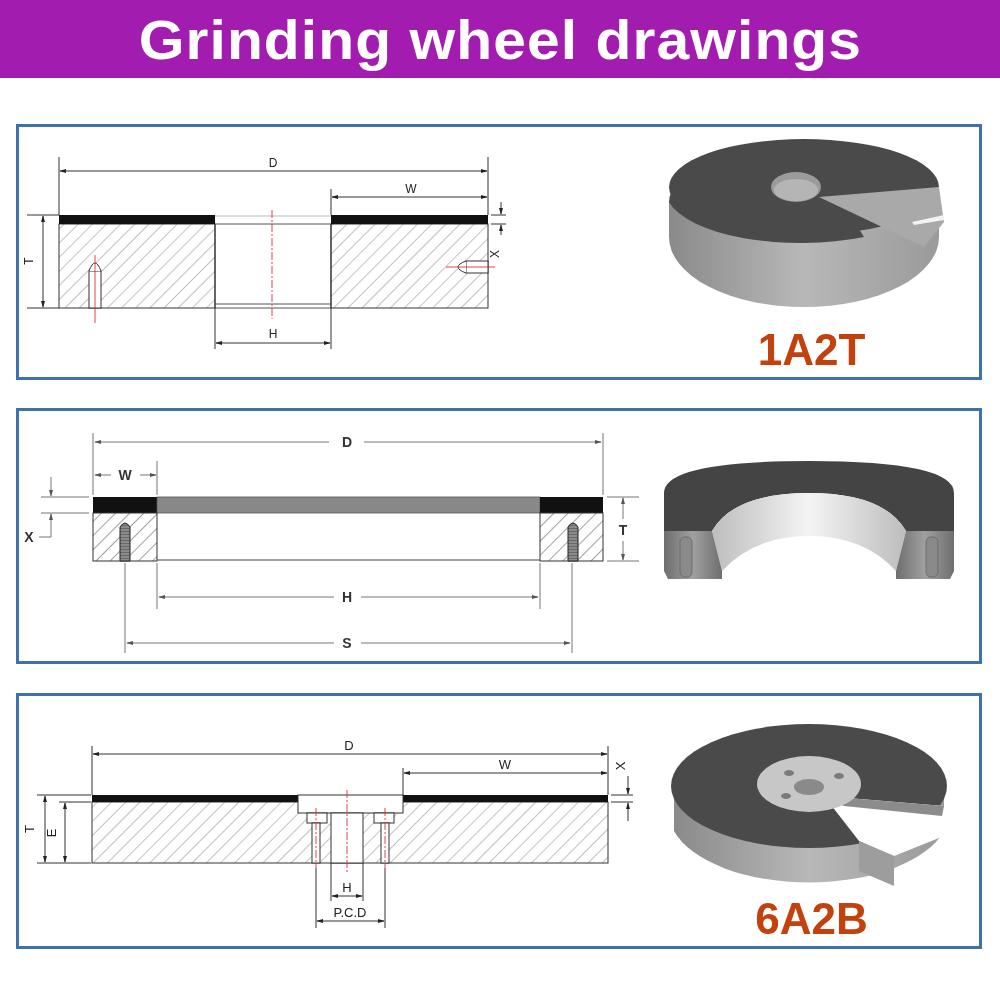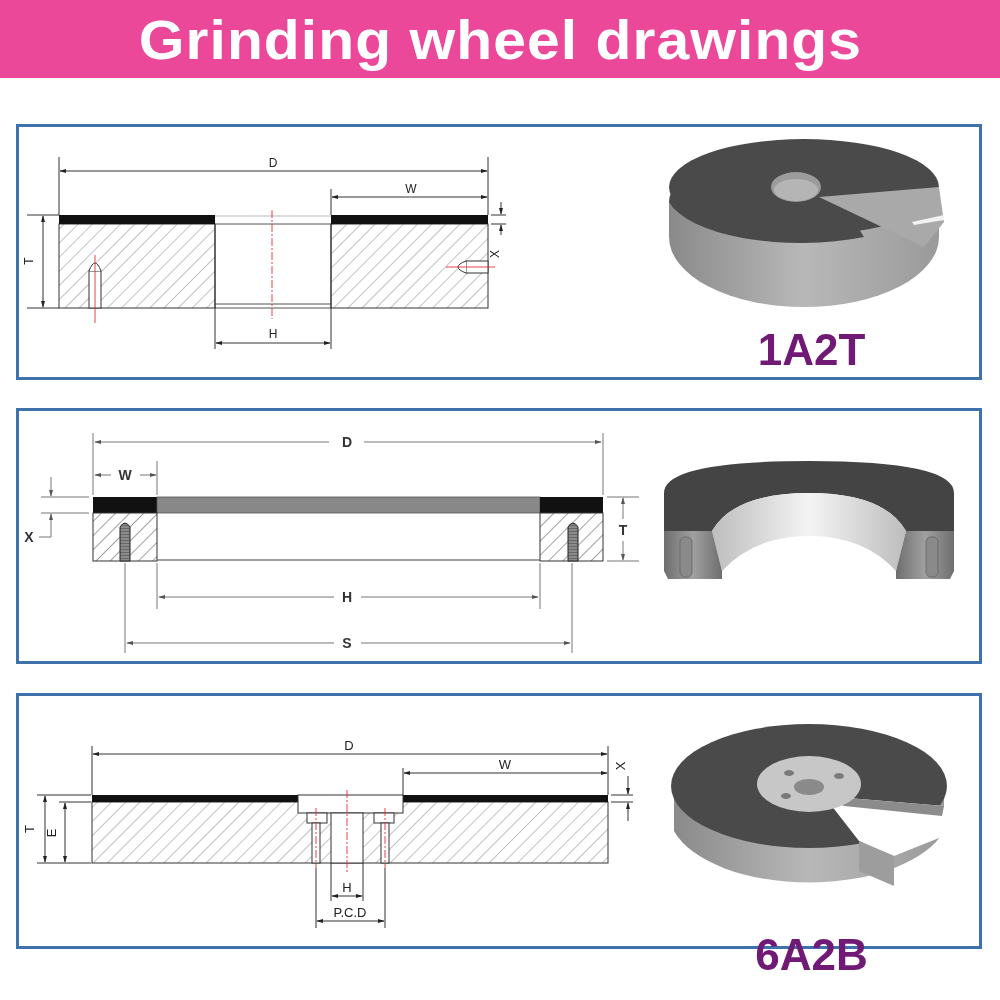--- a/index.html
+++ b/index.html
@@ -1,28 +1,28 @@
 <!DOCTYPE html>
 <html><head>
 <meta charset="utf-8">
 <style>
   html, body { margin:0; padding:0; background:#ffffff; }
   body { width:1000px; height:1000px; position:relative; overflow:hidden; font-family:"Liberation Sans", sans-serif; }
-  .banner { position:absolute; left:0; top:0; width:1000px; height:78px; background:#ec4899; display:flex; align-items:center; justify-content:center; }
+  .banner { position:absolute; left:0; top:0; width:1000px; height:78px; background:#a21caf; display:flex; align-items:center; justify-content:center; }
   .banner h1 { margin:0; color:#ffffff; font-family:"Liberation Sans", sans-serif; font-weight:bold; font-size:56px; letter-spacing:1px; transform:scaleX(1.05); }
   .panel { position:absolute; left:16px; width:960px; border:3px solid #3f72ad; background:#ffffff; box-sizing:content-box; }
   .p1 { top:124px; height:250px; }
   .p2 { top:408px; height:250px; }
   .p3 { top:693px; height:250px; }
   .drawing { position:absolute; left:0; top:0; width:620px; height:250px; }
   .render { position:absolute; left:625px; top:0; width:335px; height:250px; }
-  .model-label { position:absolute; left:625px; width:335px; text-align:center; color:#701a75; font-weight:bold; font-size:44px; font-family:"Liberation Sans", sans-serif; }
+  .model-label { position:absolute; left:625px; width:335px; text-align:center; color:#c2410c; font-weight:bold; font-size:44px; font-family:"Liberation Sans", sans-serif; }
   .p1 .model-label { top:198px; }
   .p2 .model-label { top:196px; }
-  .p3 .model-label { top:198px;margin-top:36px; }
+  .p3 .model-label { top:198px; }
   svg text { font-family:"Liberation Sans", sans-serif; }
 </style>
 </head>
 <body>
 
 <div class="banner">
   <h1>Grinding wheel drawings</h1>
 </div>
 
 <div class="panel p1">

